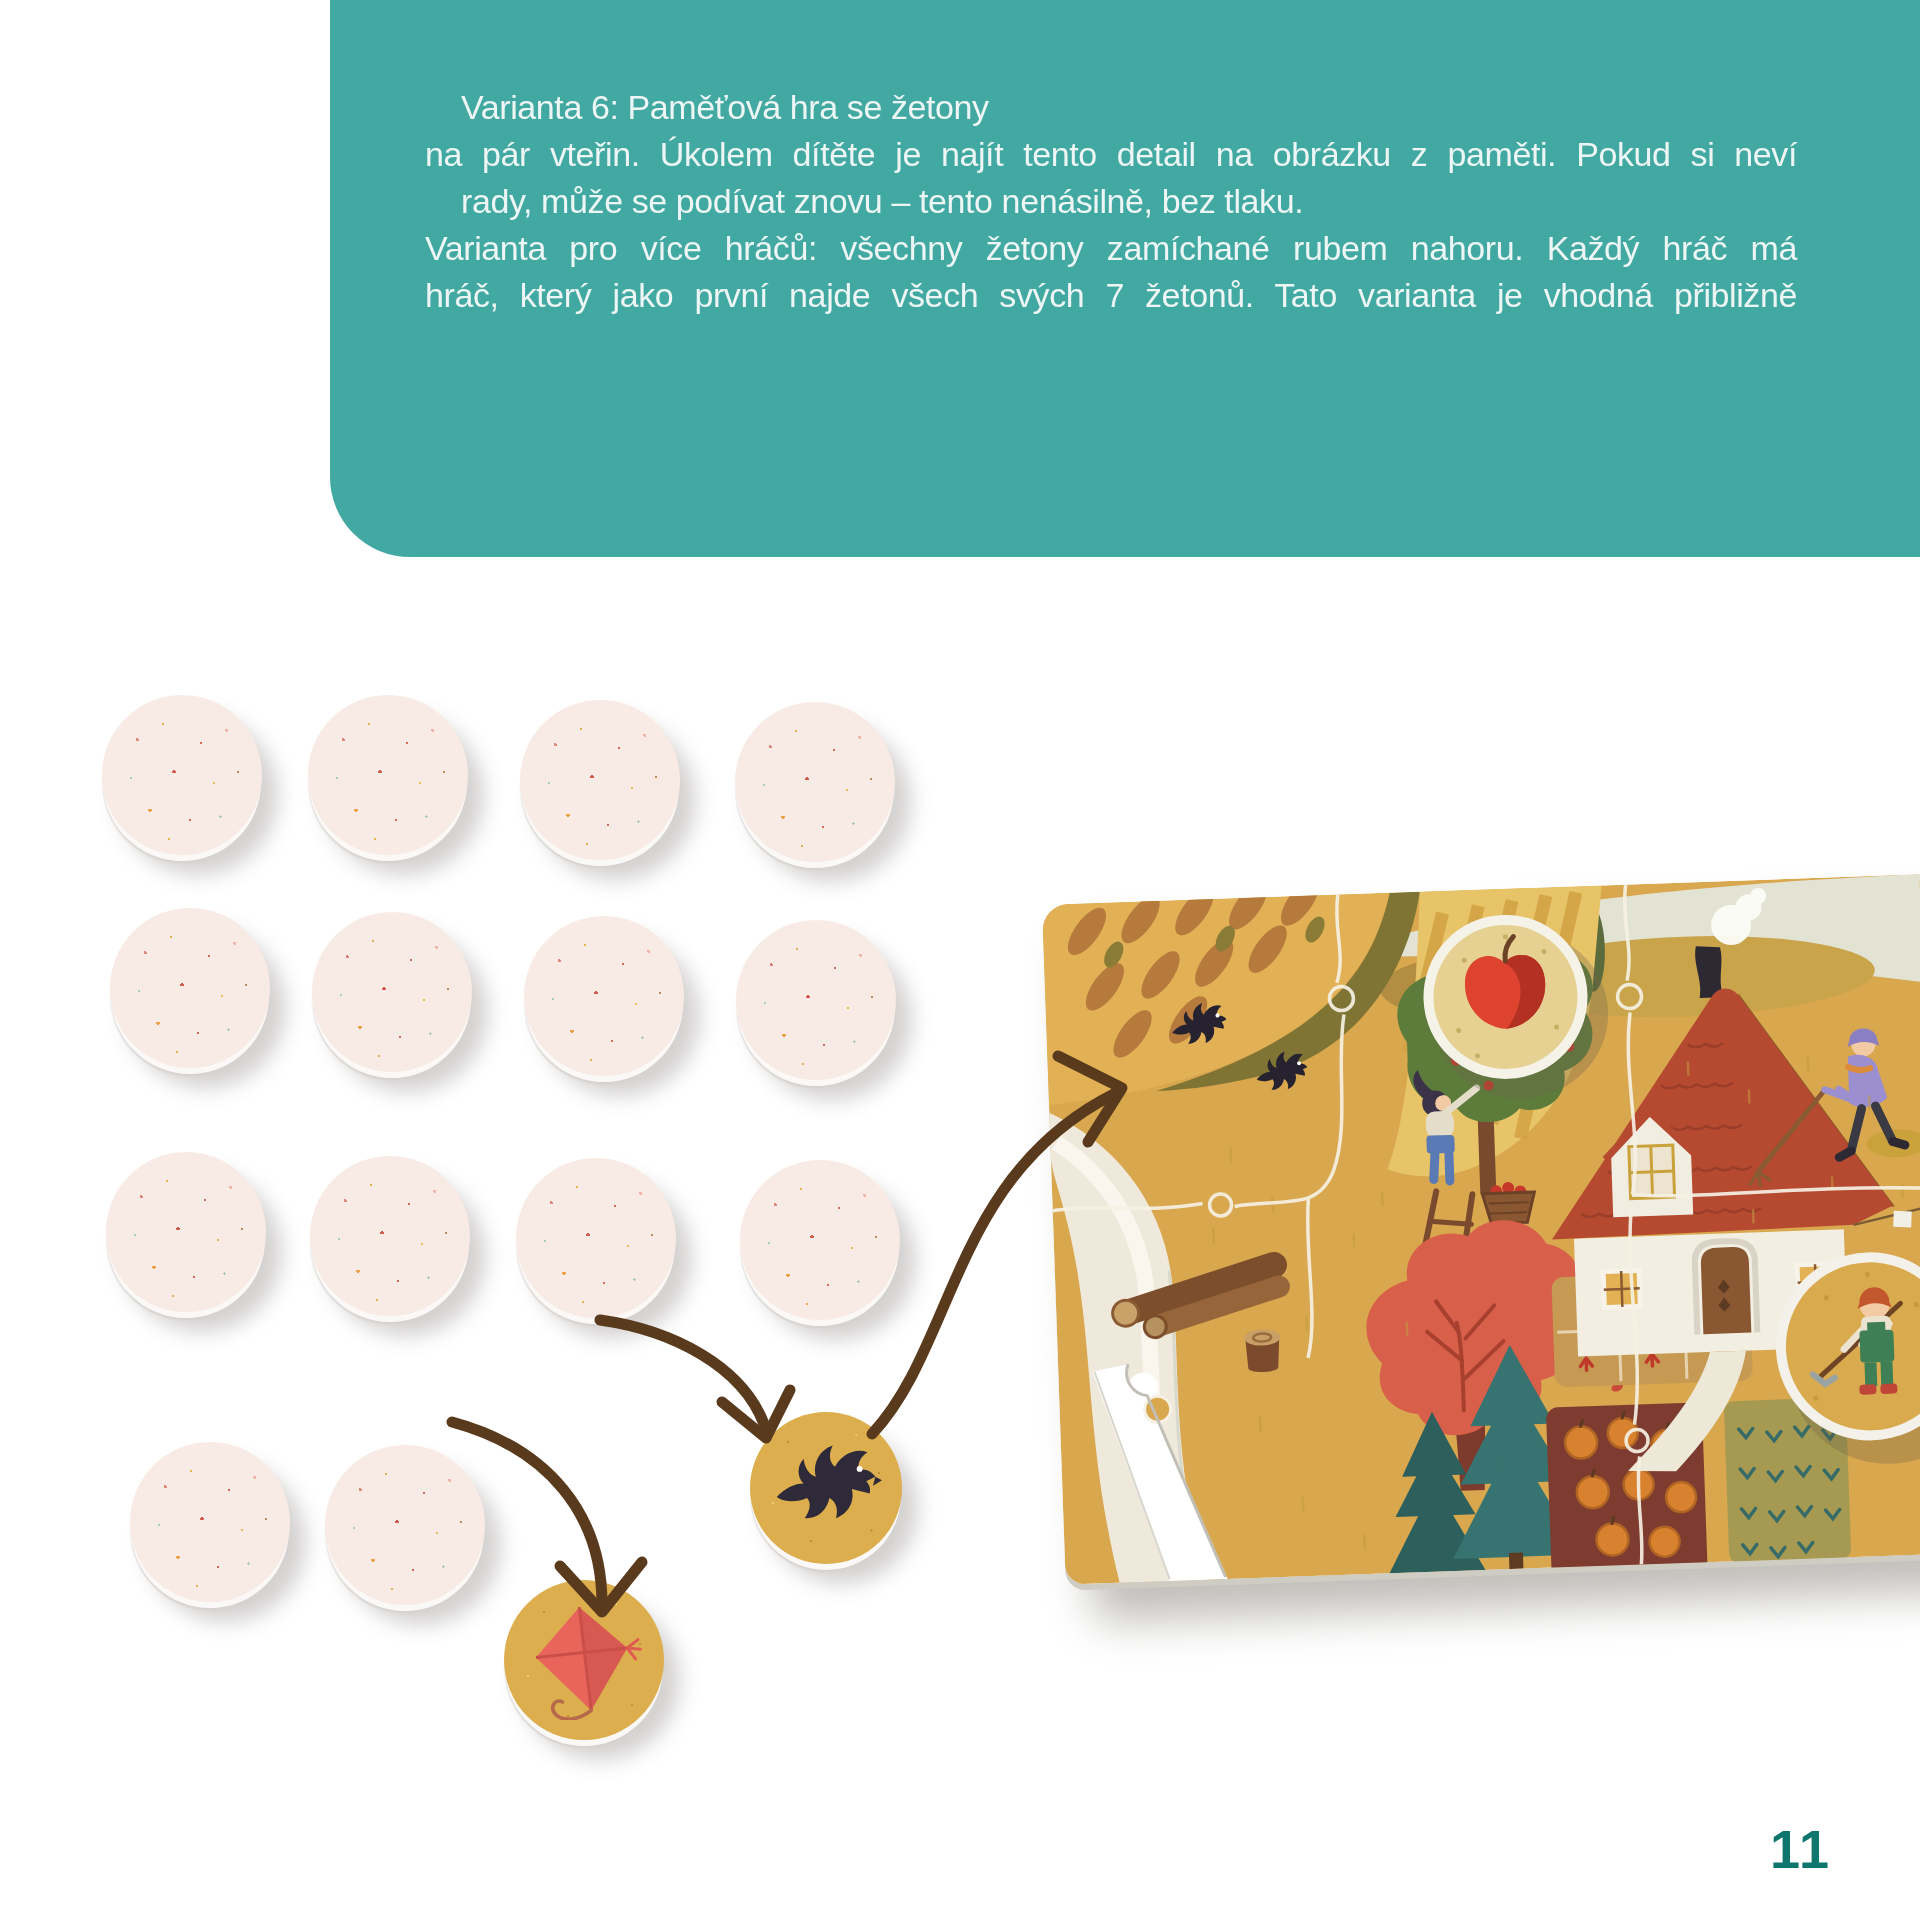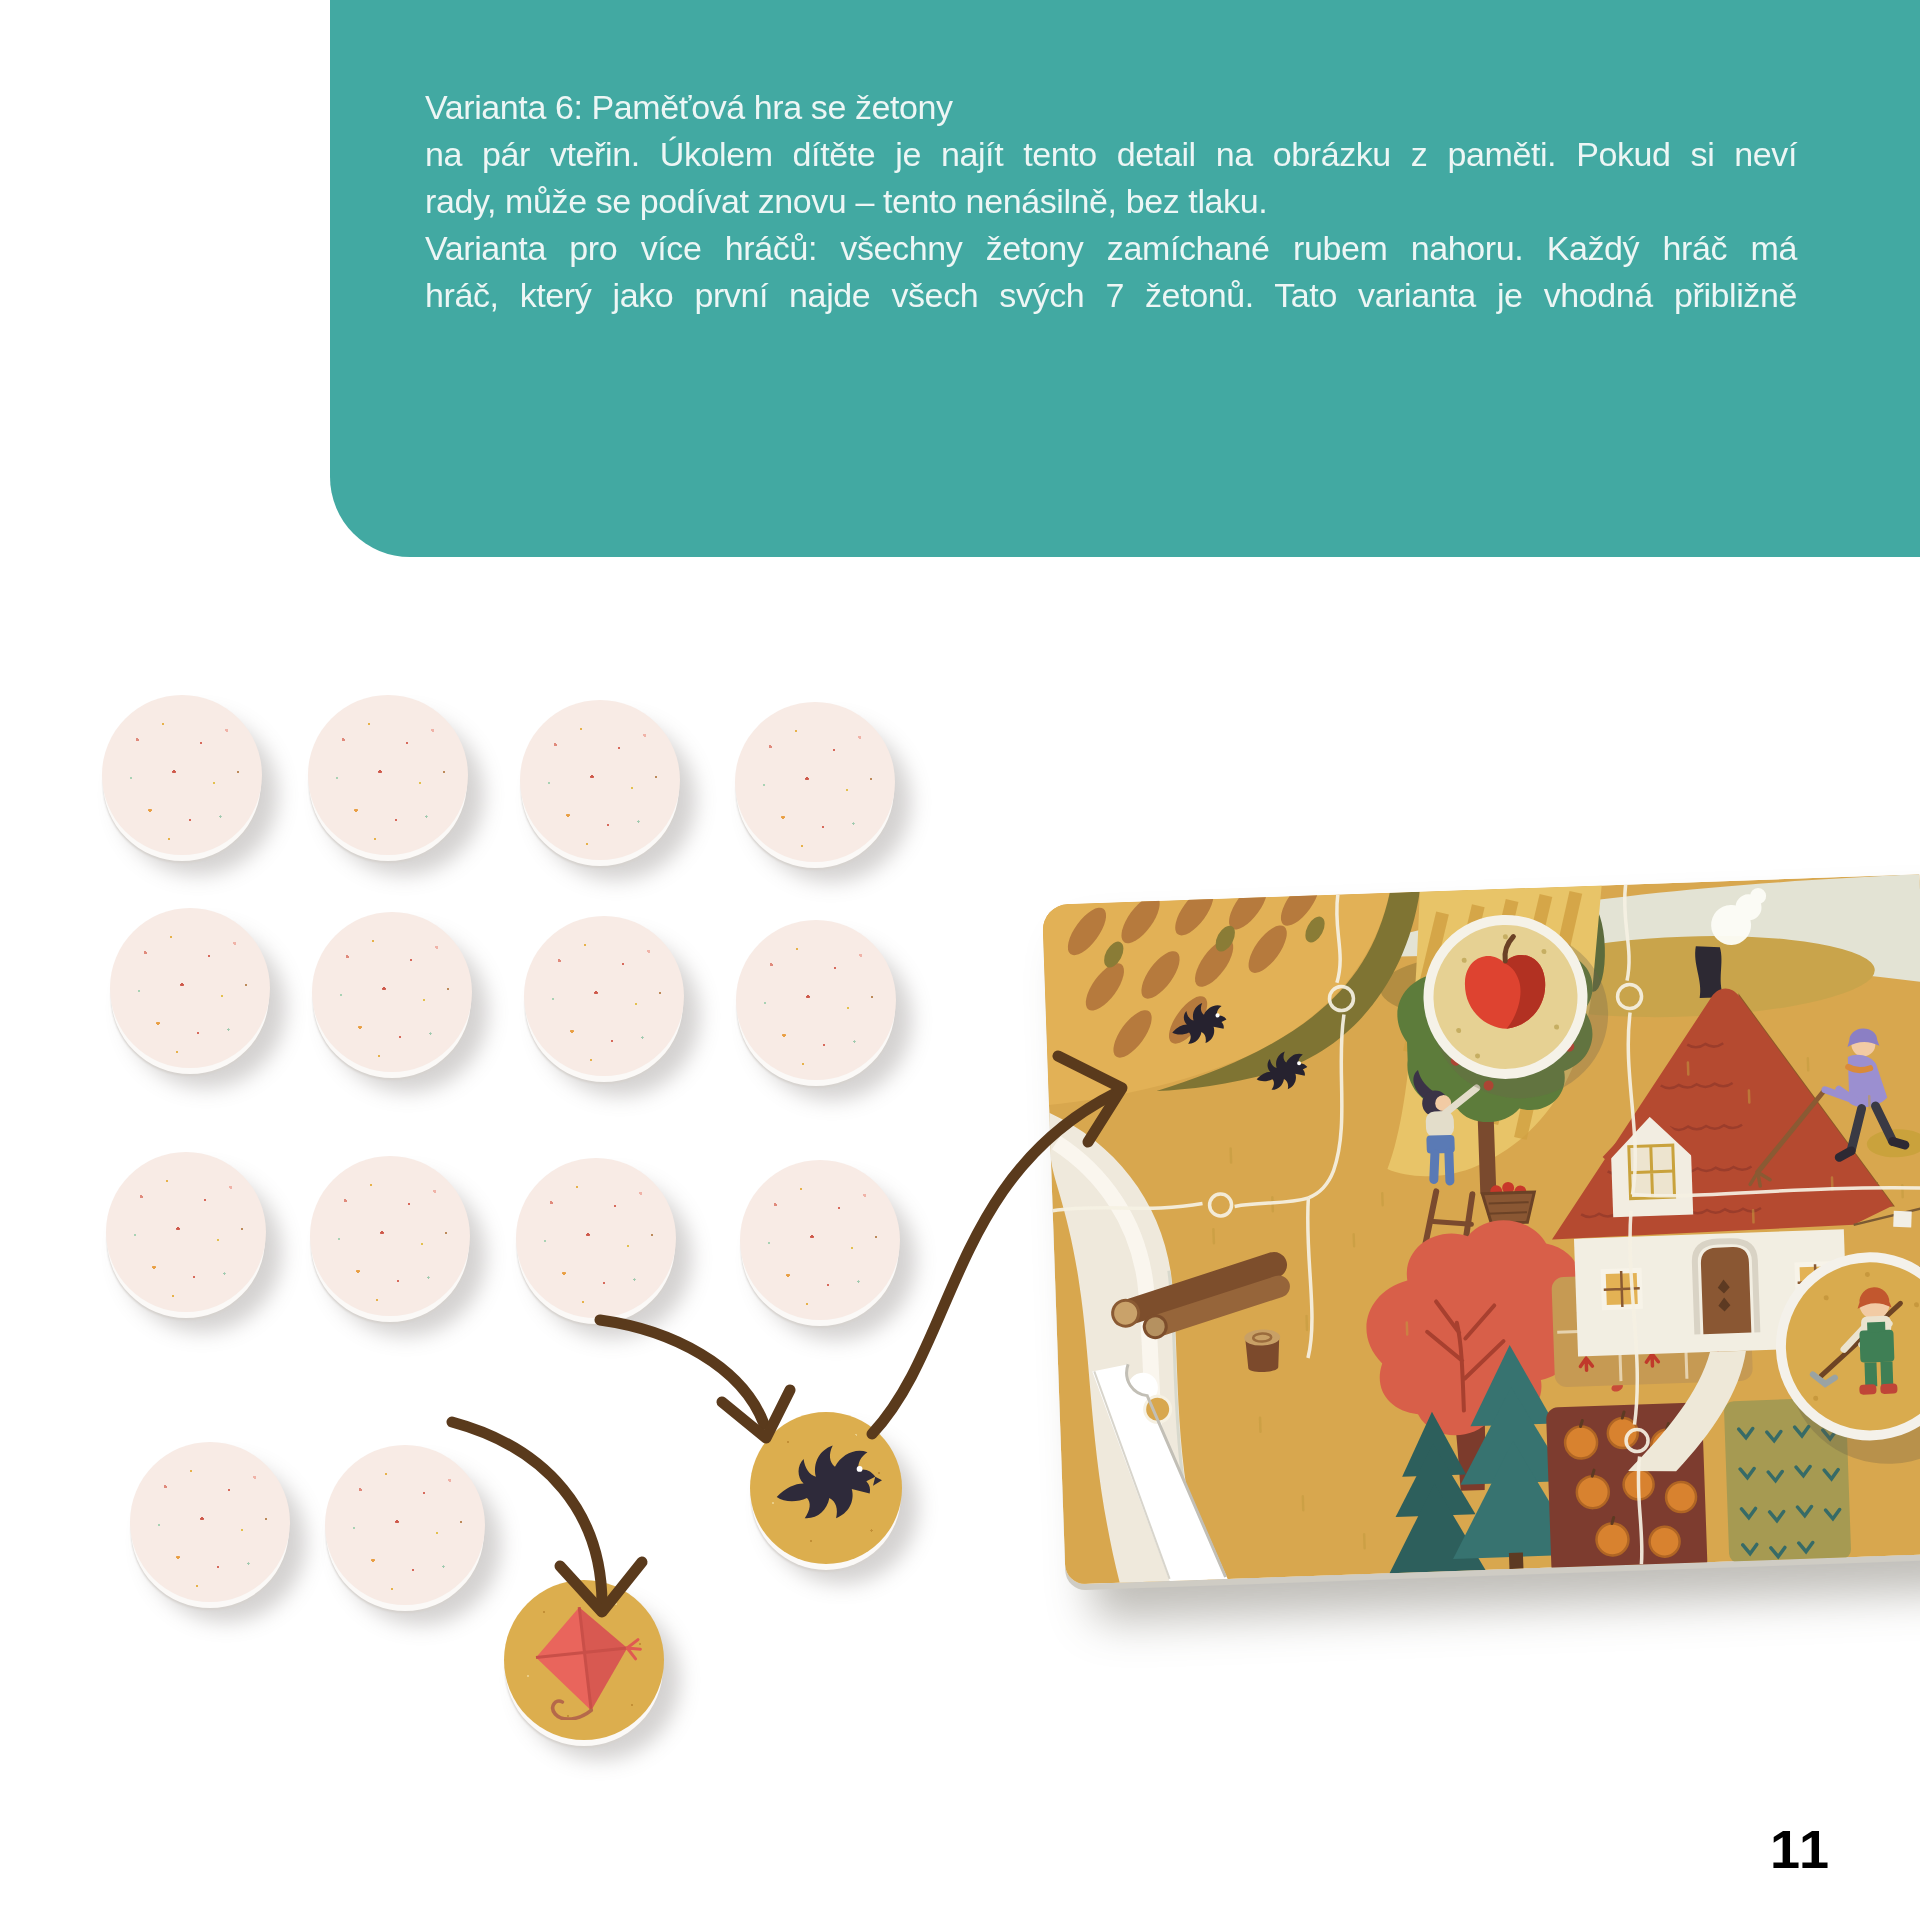--- a/index.html
+++ b/index.html
@@ -5,21 +5,21 @@
   html,body{margin:0;padding:0;}
   body{width:1920px;height:1920px;position:relative;overflow:hidden;background:#ffffff;
        font-family:"Liberation Sans", sans-serif;}
 
   
   .panel{position:absolute;left:330px;top:0;width:1590px;height:557px;
          background:#42a9a2;border-radius:0 0 0 80px;}
   .panel-text{position:absolute;left:95px;top:84px;width:1372px;
               color:#edf6f5;font-size:34px;letter-spacing:-0.4px;line-height:47px;}
   .panel-line{text-align:justify;text-align-last:justify;white-space:normal;}
-  .panel-line.short{text-align:left;text-align-last:left;}
+  .panel-line.short{text-align:left;text-align-last:left;margin-left:36px;}
 
   
   .token{position:absolute;border-radius:50%;
          box-shadow:0 7px 0 -1px #fbf9f7, 0 9px 2px -1px #d6d2ce, 16px 20px 20px rgba(100,95,90,0.28);}
   .blank{width:160px;height:160px;background-color:#f8ebe5;
     background-image:
       radial-gradient(circle 3px at 22% 28%, #e08a7c 55%, transparent 56%),
       radial-gradient(circle 2px at 38% 18%, #e7b24b 55%, transparent 56%),
       radial-gradient(circle 2px at 62% 30%, #d76a5c 55%, transparent 56%),
       radial-gradient(circle 3px at 78% 22%, #f0b3a8 55%, transparent 56%),
@@ -46,21 +46,21 @@
   .arrows{position:absolute;left:0;top:0;pointer-events:none;}
 
   
   .puzzle{position:absolute;left:1042px;top:905px;width:878px;height:680px;
           transform:rotate(-2deg);transform-origin:0 0;
           border-radius:26px 0 0 20px;overflow:hidden;
           box-shadow:0 6px 0 #cfccc4, 26px 38px 44px rgba(90,85,70,0.38);}
 
   
   .page-number{position:absolute;left:1770px;top:1818px;width:90px;
-               color:#000000;font-size:54px;font-weight:bold;letter-spacing:2px;}
+               color:#0f766e;font-size:54px;font-weight:bold;letter-spacing:2px;}
 </style>
 </head>
 <body>
 
 <div class="panel">
   <div class="panel-text">
     <div class="panel-line short">Varianta 6: Paměťová hra se žetony</div>
     <div class="panel-line">na pár vteřin. Úkolem dítěte je najít tento detail na obrázku z paměti. Pokud si neví</div>
     <div class="panel-line short">rady, může se podívat znovu – tento nenásilně, bez tlaku.</div>
     <div class="panel-line">Varianta pro více hráčů: všechny žetony zamíchané rubem nahoru. Každý hráč má</div>

